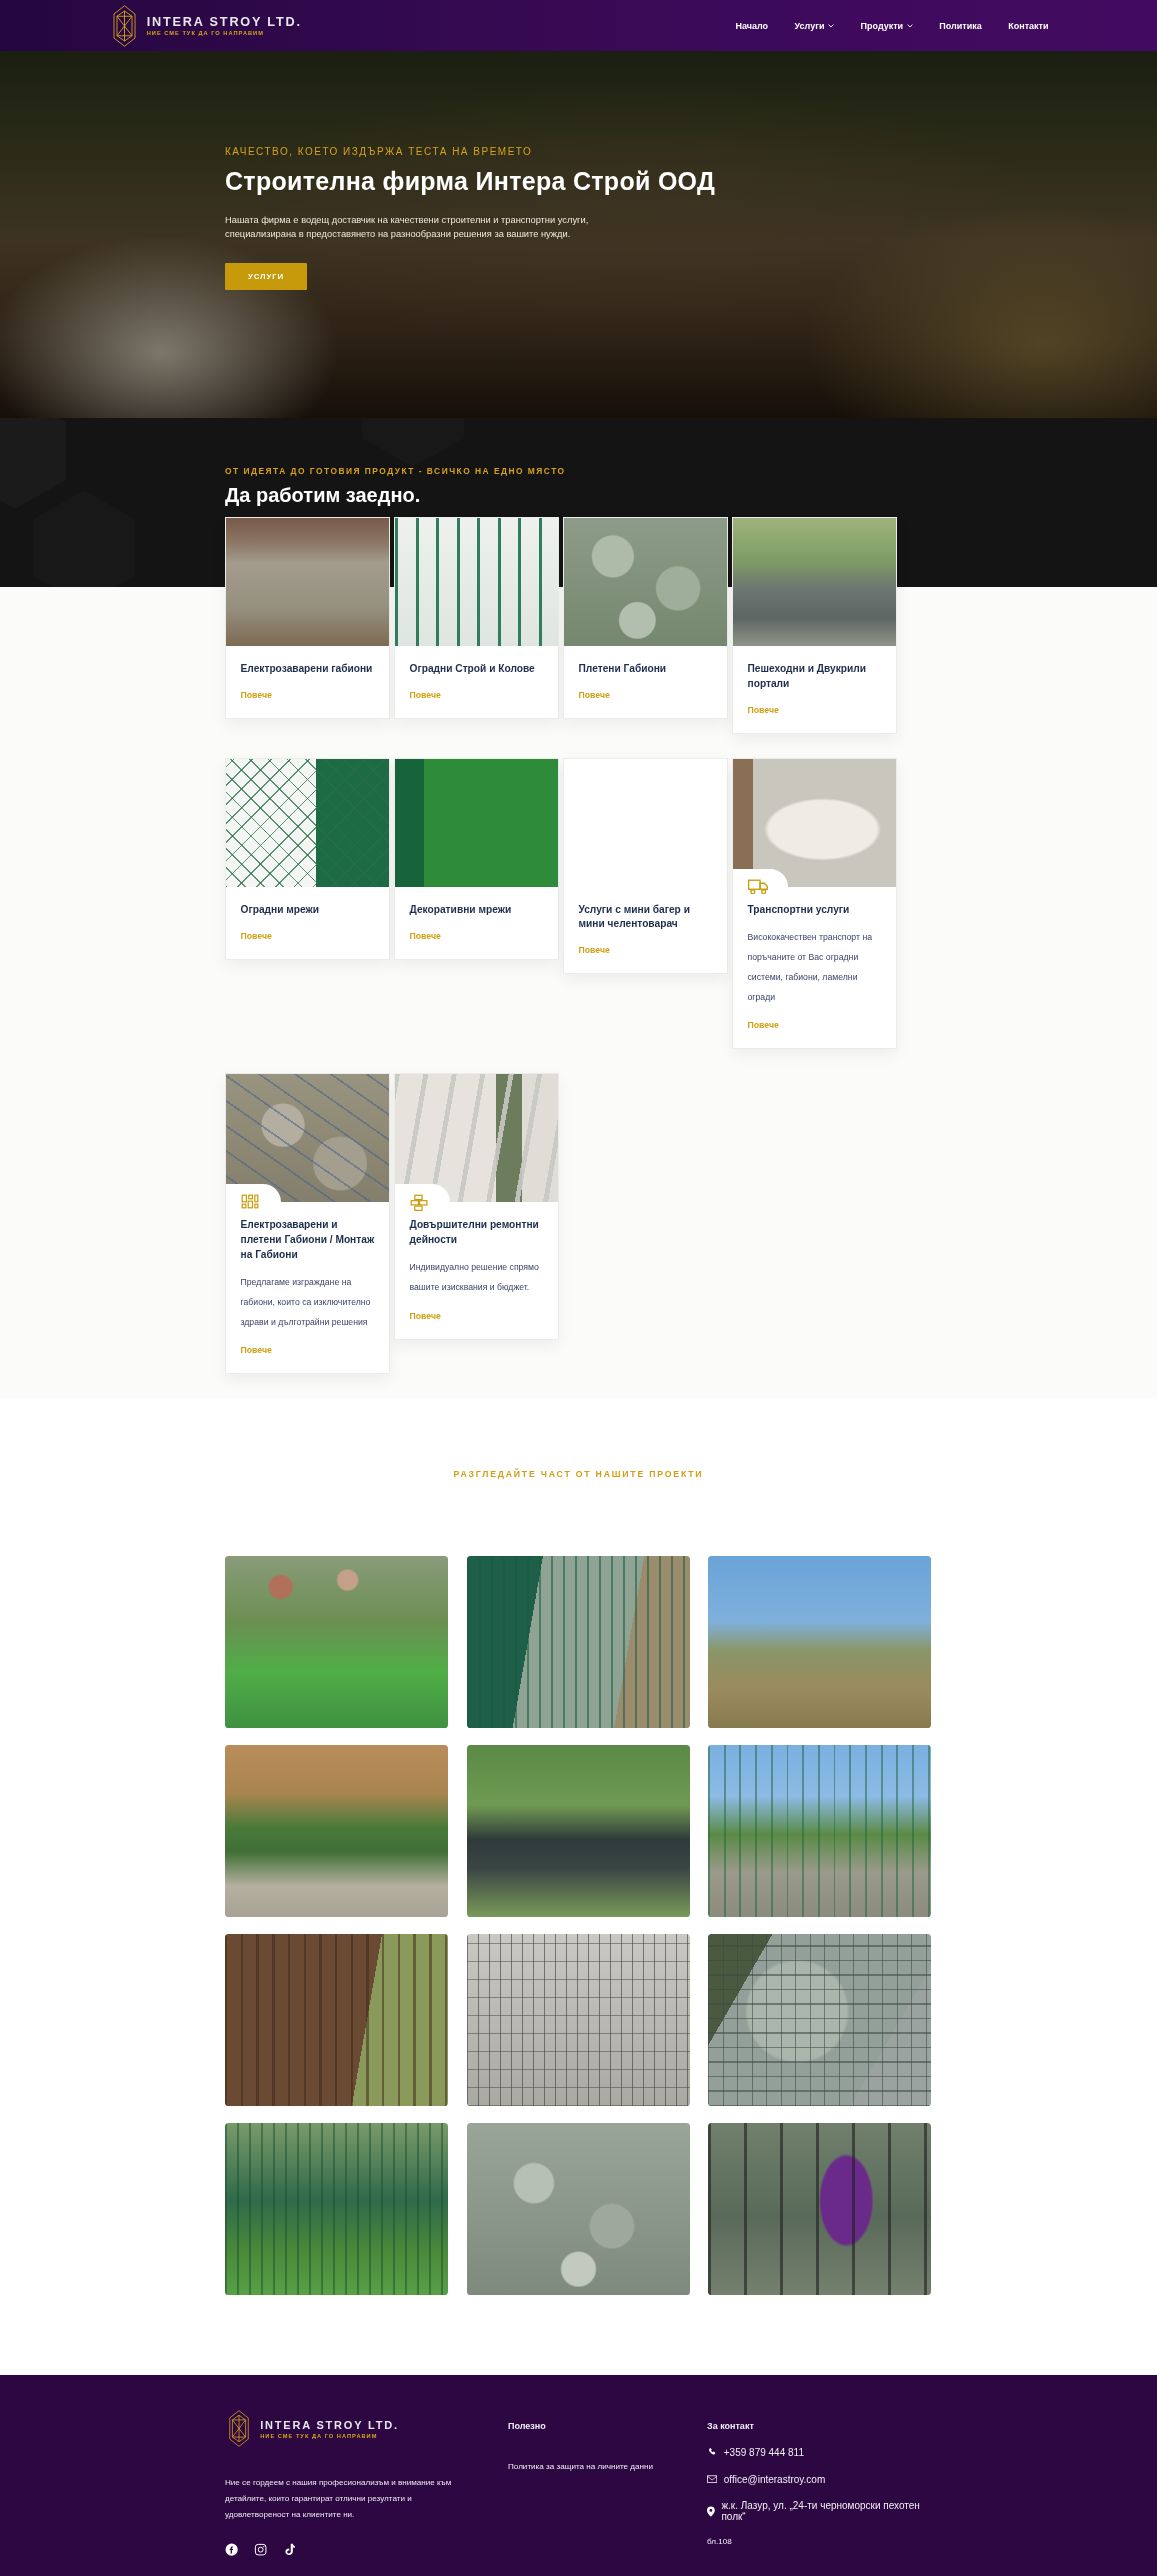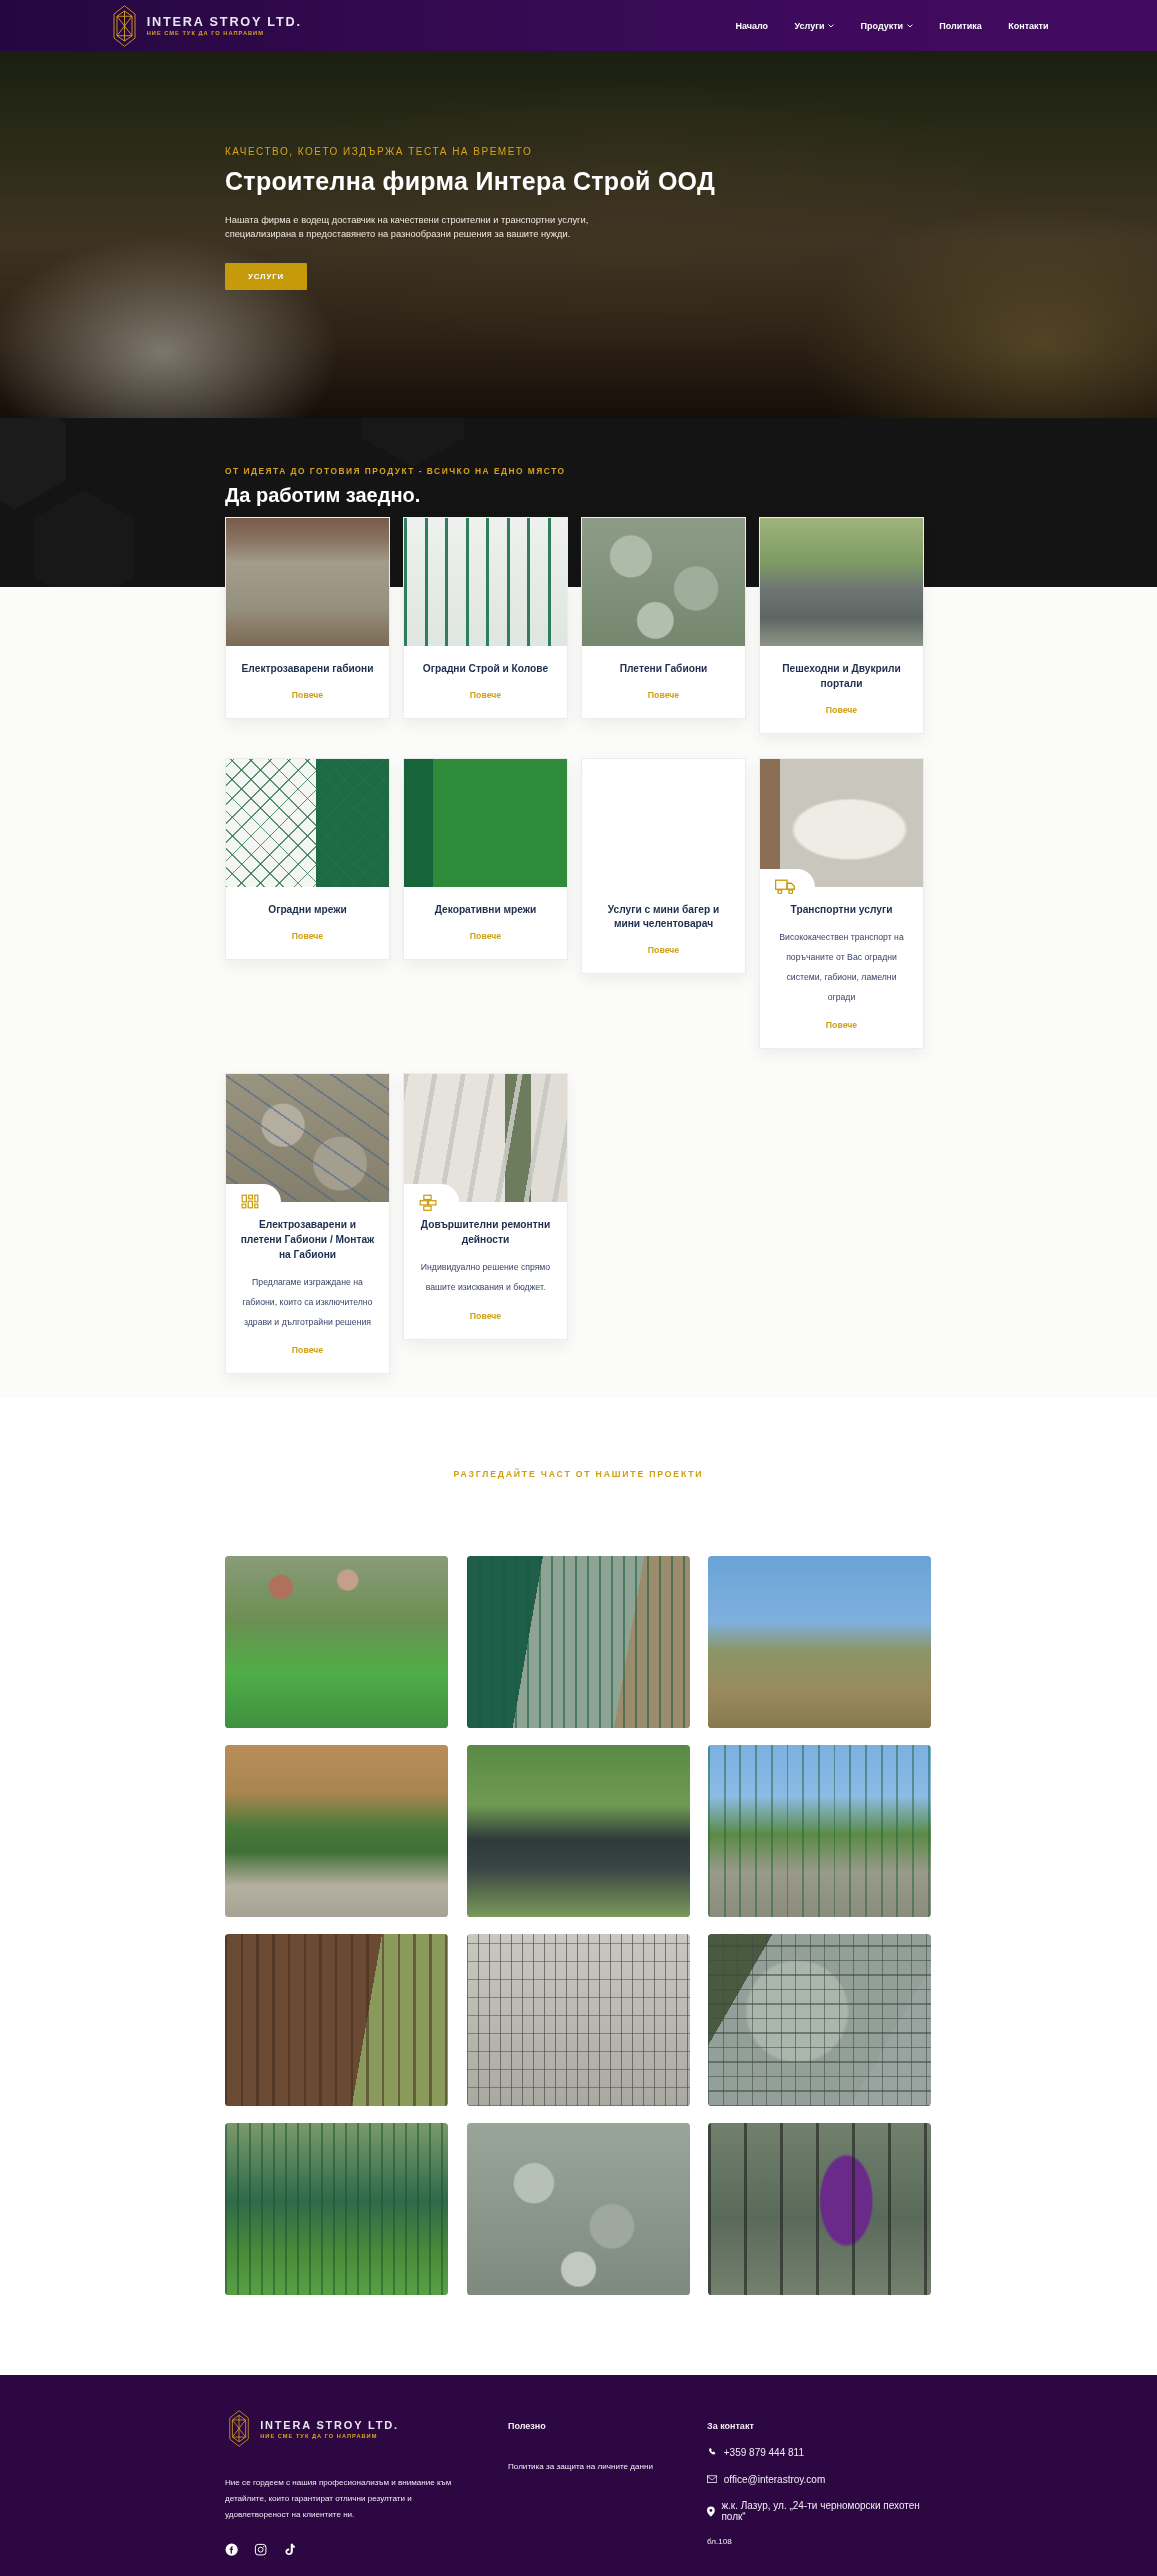--- a/index.html
+++ b/index.html
@@ -46,22 +46,22 @@
   .hex { position:absolute; clip-path:polygon(50% 0,100% 25%,100% 75%,50% 100%,0 75%,0 25%); background:#1b1b1b; }
   .hex.h1 { width:102px; height:115px; left:-36px; top:-24px; }
   .hex.h2 { width:102px; height:115px; left:33px;  top:72px; background:#181818; }
   .hex.h4 { width:102px; height:115px; left:362px; top:-66px; background:#181818; }
   .band-eyebrow { color:#d8a21a; font-size:8.4px; font-weight:bold; letter-spacing:1.5px; }
   .band-title { color:#ffffff; font-size:20px; font-weight:bold; margin-top:8.4px; }
 
   
   .services { background:#fbfbf9; padding-bottom:24px; }
   .cards-grid {
-    display:grid; grid-template-columns:repeat(4, 165px); gap:24px 13px;
-    align-items:start; margin-top:-70px; position:relative; z-index:3;text-align:center;
+    display:grid; grid-template-columns:repeat(4, 165px); gap:24px 4px;
+    align-items:start; margin-top:-70px; position:relative; z-index:3;
   }
   .card { background:#ffffff; border:0.6px solid #ececea; box-shadow:0 6px 14.5px rgba(0,0,0,0.06); }
   .card-img { height:128px; background-size:cover; position:relative; }
   .card-body { padding:15.7px 14.5px 18px; position:relative; background:#ffffff; }
   .card-title { color:#1d2e4e; font-size:10.2px; font-weight:bold; line-height:1.45; }
   .card-text { color:#3a4468; font-size:8.7px; line-height:2.3; margin-top:9.6px; }
   .more-link { display:inline-block; margin-top:13.3px; color:#cf9f11; font-size:8.7px; font-weight:bold; }
   .notch { position:absolute; top:-18px; left:0; width:55px; height:18px; background:#ffffff; border-top-right-radius:20.5px; }
   .notch-icon { position:absolute; top:-8.4px; left:14.5px; }
 

